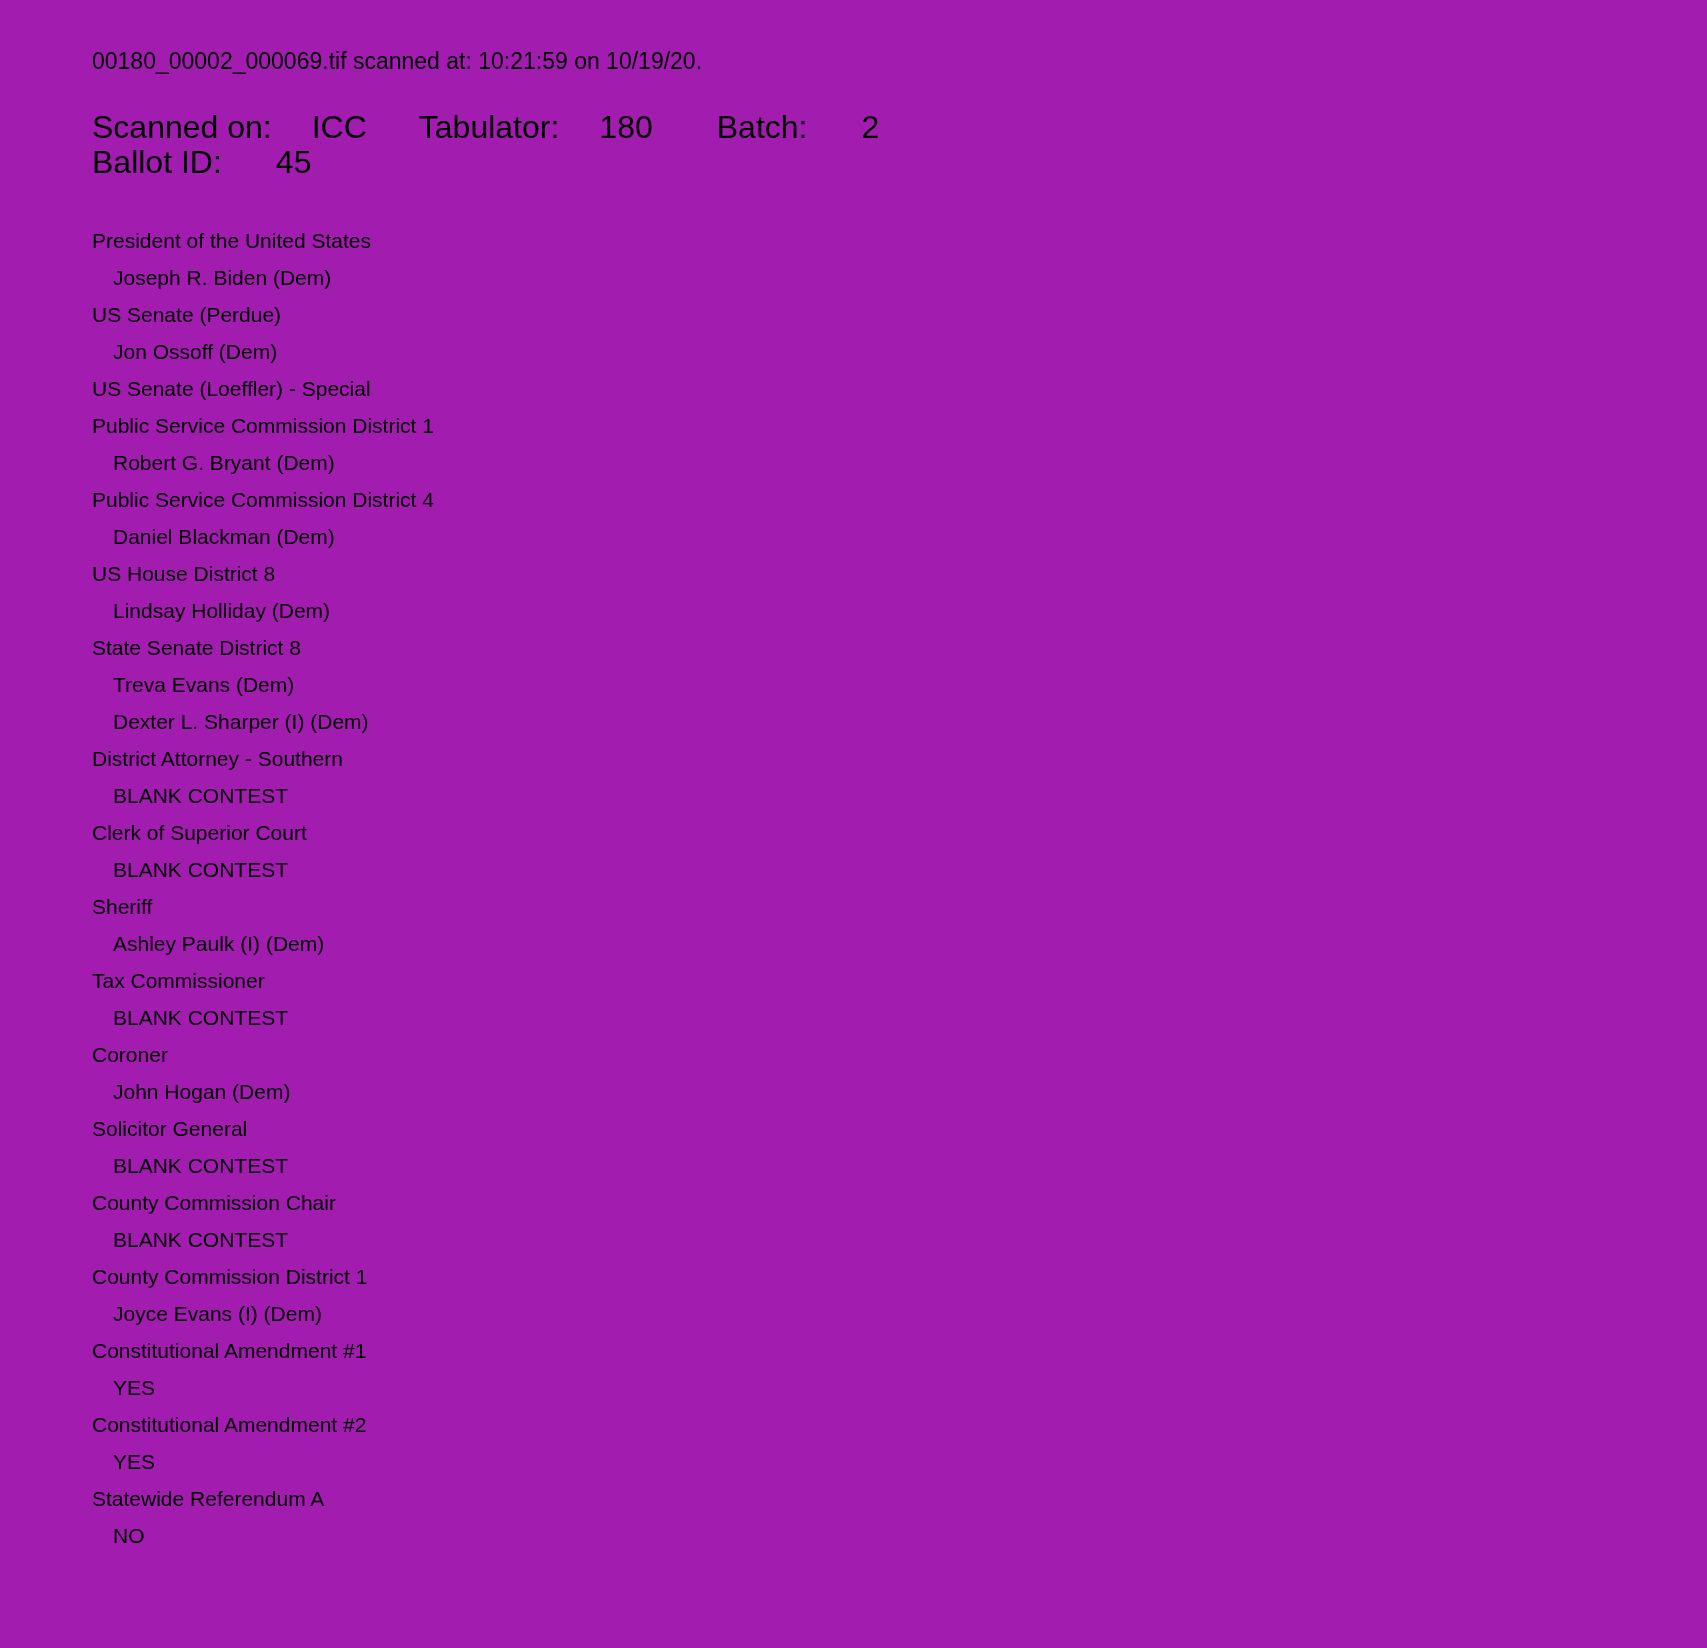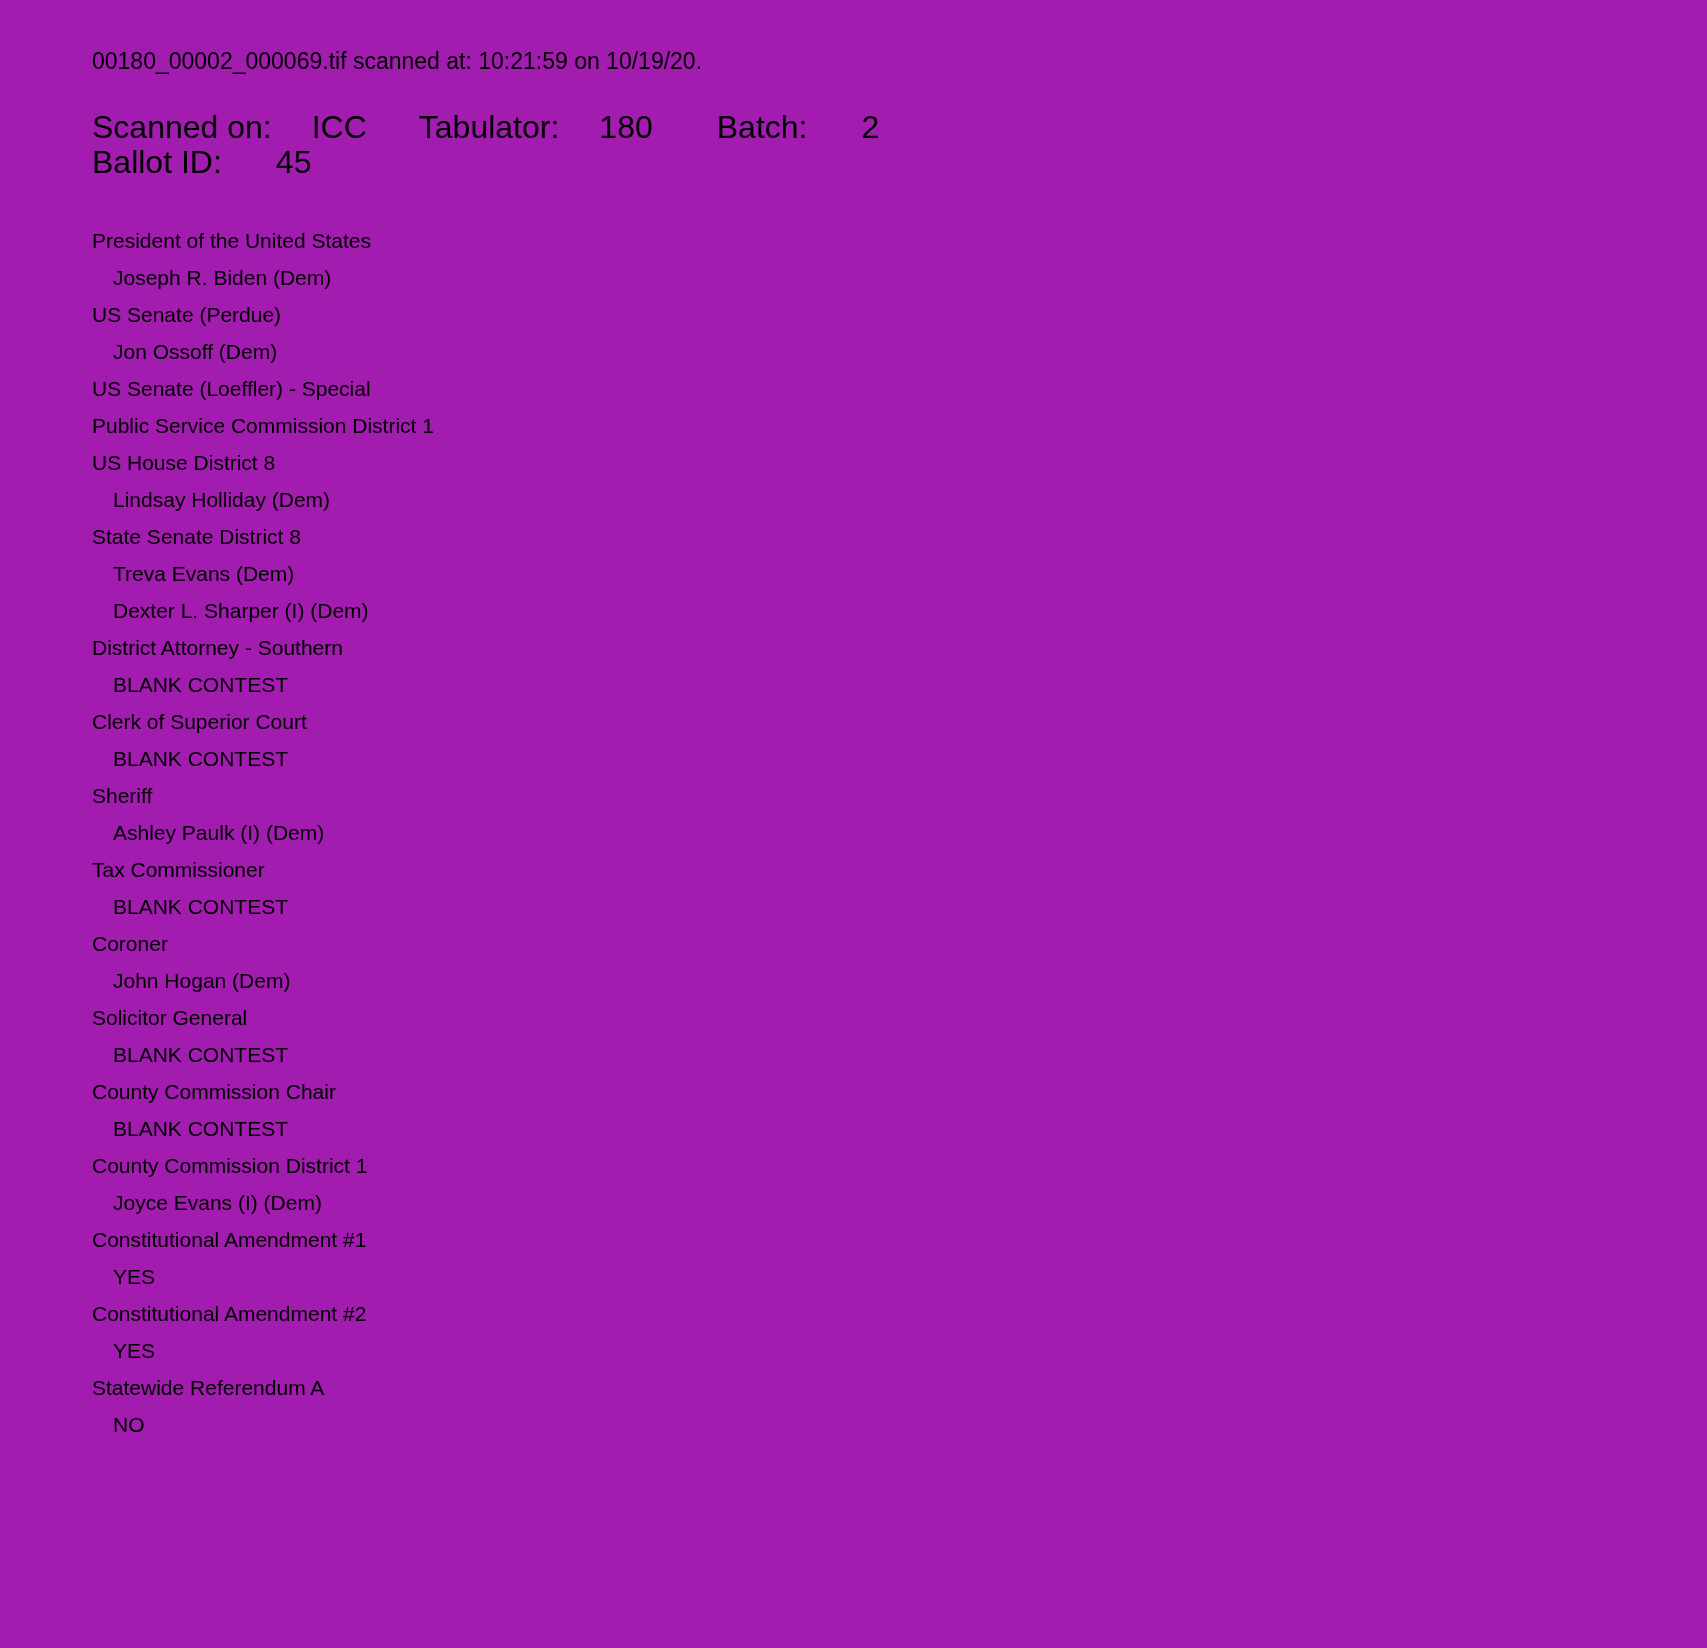--- a/index.html
+++ b/index.html
@@ -84,22 +84,27 @@
       <div class="contest-title">US Senate (Perdue)</div>
       <div class="contest-selection">Jon Ossoff (Dem)</div>
     </div>
 
     <div class="contest">
       <div class="contest-title">US Senate (Loeffler) - Special</div>
     </div>
 
     <div class="contest">
       <div class="contest-title">Public Service Commission District 1</div>
+      <div class="contest-selection">Robert G. Bryant (Dem)</div>
     </div>
 
+    <div class="contest">
+      <div class="contest-title">Public Service Commission District 4</div>
+      <div class="contest-selection">Daniel Blackman (Dem)</div>
+    </div>
 
     <div class="contest">
       <div class="contest-title">US House District 8</div>
       <div class="contest-selection">Lindsay Holliday (Dem)</div>
     </div>
 
     <div class="contest">
       <div class="contest-title">State Senate District 8</div>
       <div class="contest-selection">Treva Evans (Dem)</div>
     </div>

